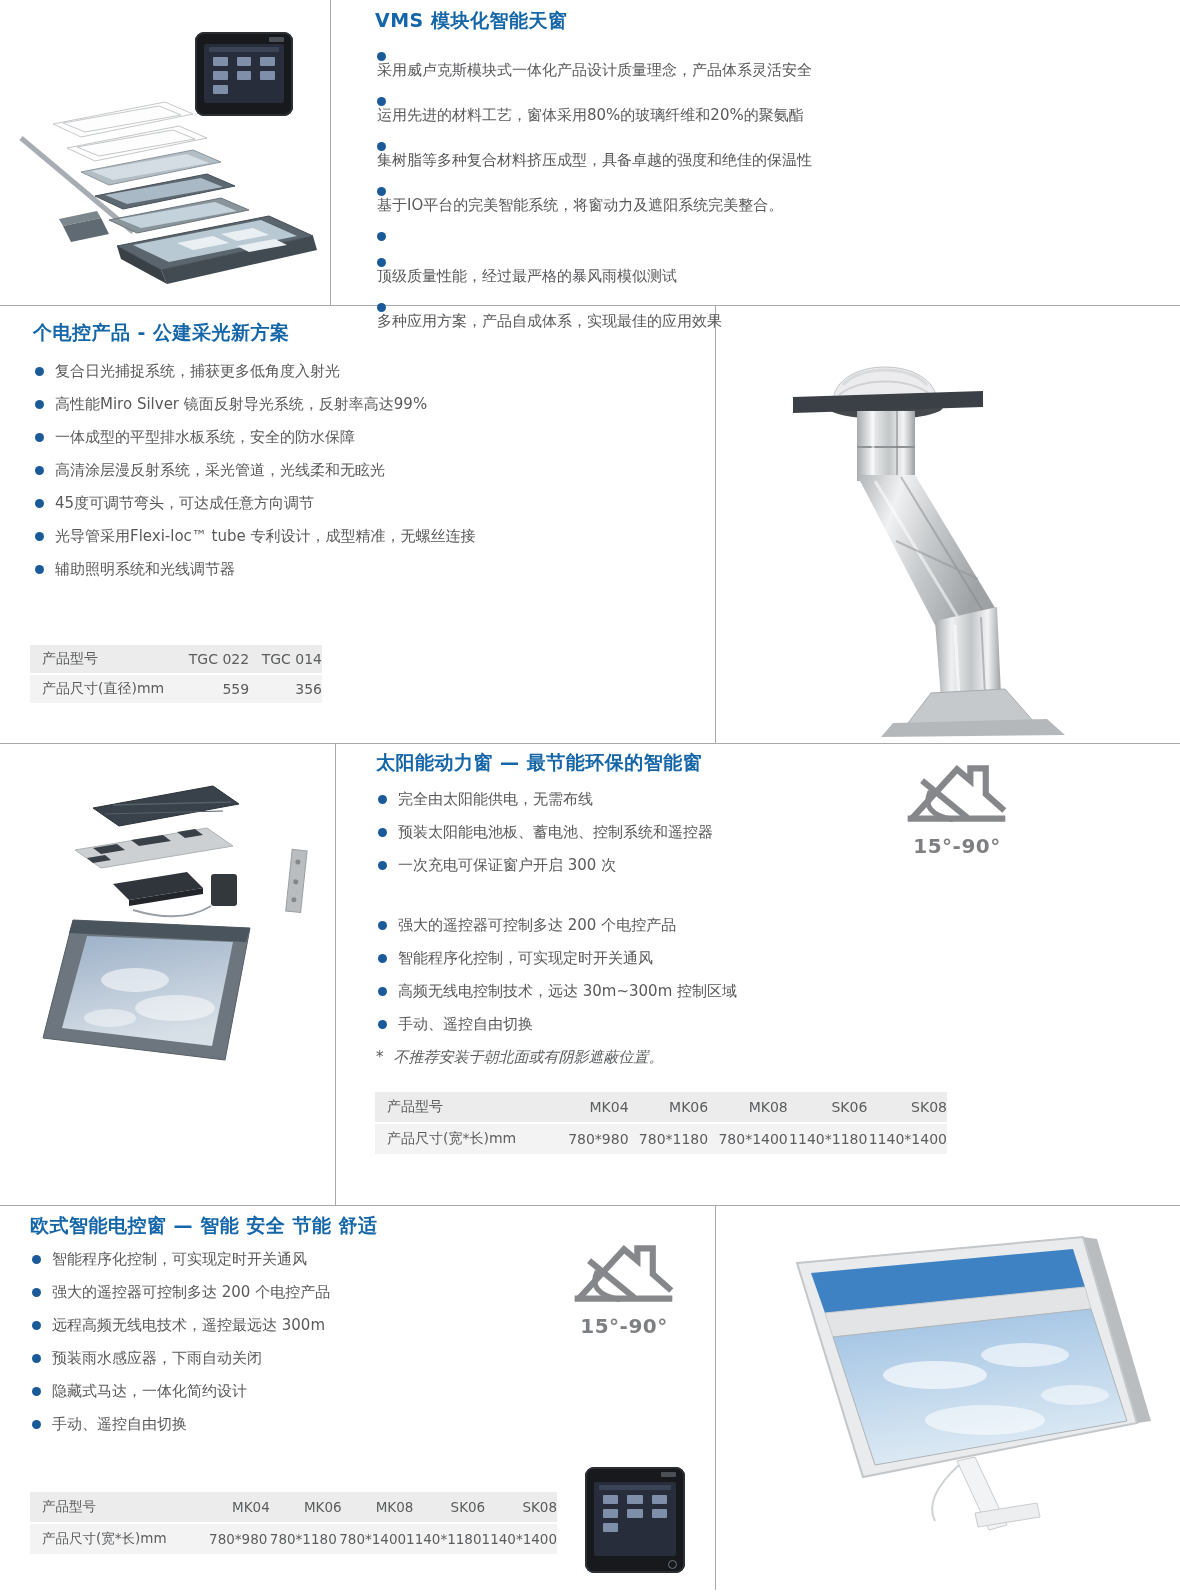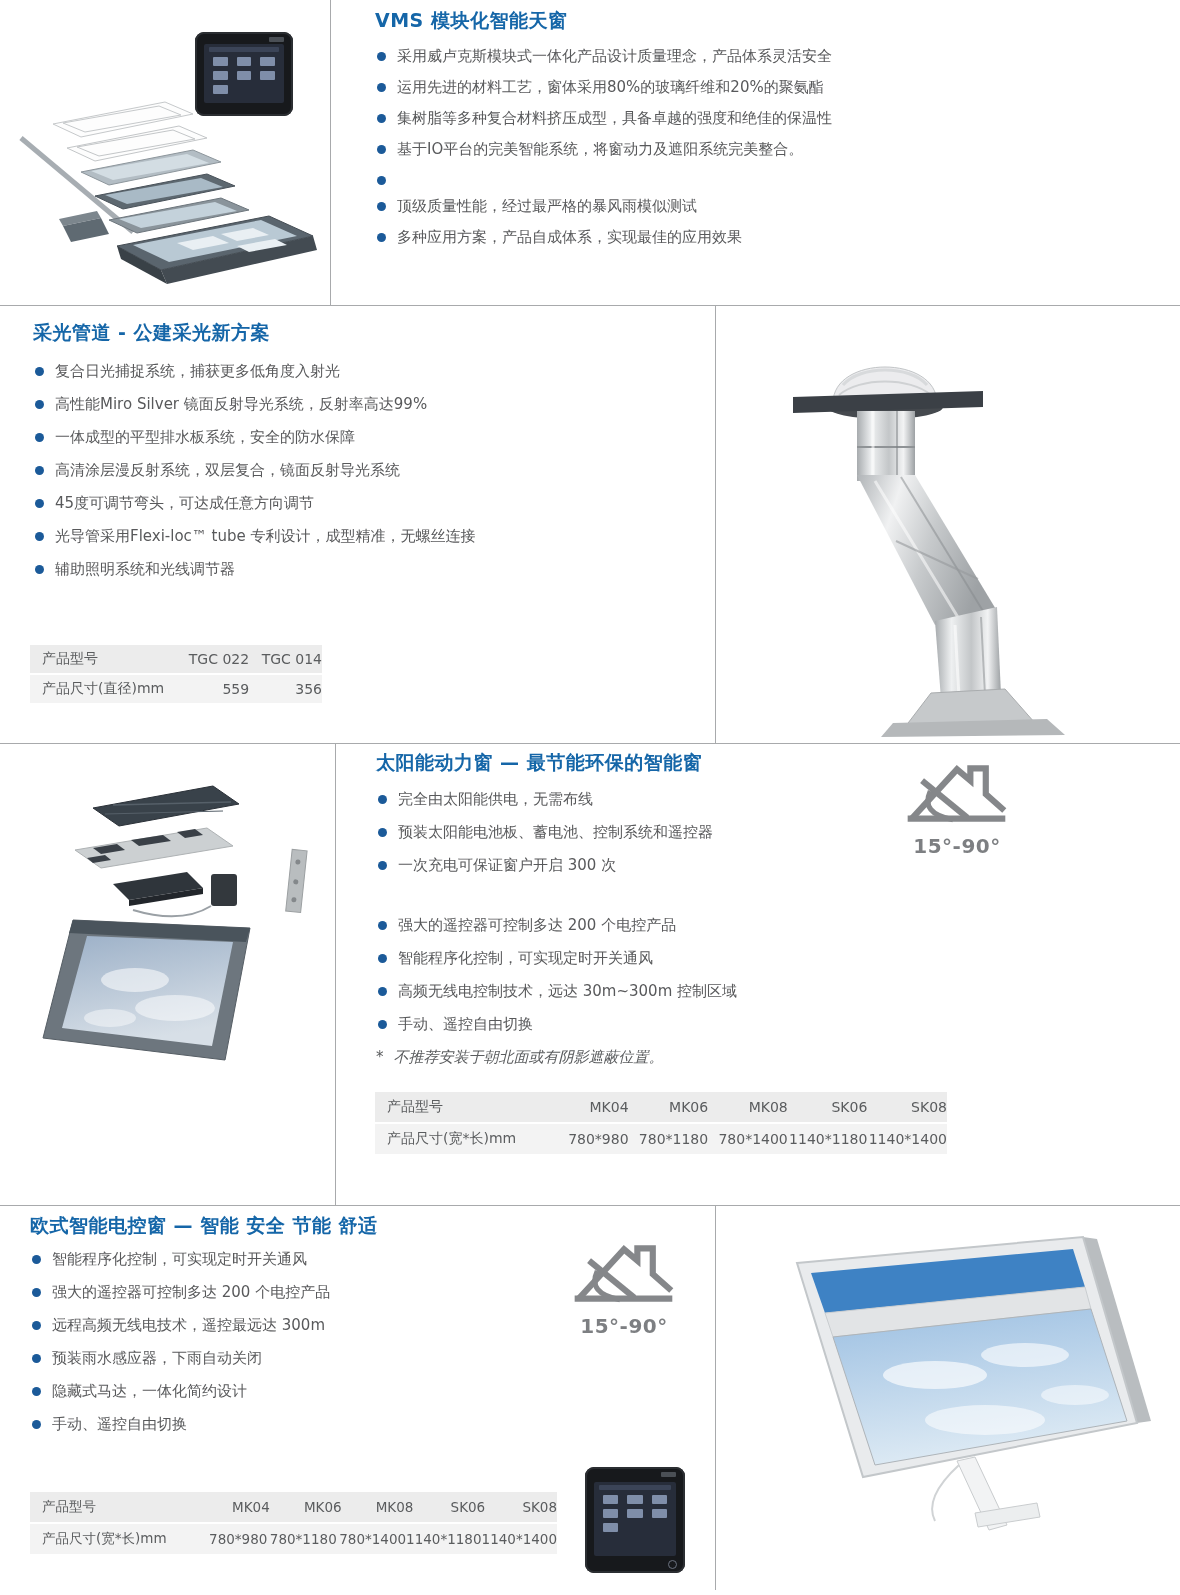--- a/index.html
+++ b/index.html
@@ -5,21 +5,21 @@
   html,body { margin:0; padding:0; background:#ffffff; }
   .page {
     position:relative; width:1180px; height:1595px; background:#ffffff;
     font-family:"DejaVu Sans","Liberation Sans",sans-serif; color:#58595b; overflow:hidden;
   }
   .abs { position:absolute; }
   .divider { position:absolute; background:#a8aaac; }
   .sec-title { position:absolute; font-size:19px; font-weight:bold; color:#1566a8; letter-spacing:0.5px; white-space:nowrap; }
   ul.bullets { position:absolute; list-style:none; margin:0; padding:0; }
   ul.bullets li { display:flex; align-items:flex-start; font-size:15px; line-height:19px; color:#58595b; }
-  ul.s1 li { margin-bottom:12px; }
+  ul.s1 li { margin-bottom:12px;flex-direction:column; }
   ul.s2 li, ul.s3 li, ul.s4 li { margin-bottom:14px; }
   .dot { width:9px; height:9px; border-radius:50%; background:#1b5a99; margin:5px 11px 0 0; flex:none; }
   .note { position:absolute; font-style:italic; font-size:15px; color:#5a5c5e; }
   .note .star { margin-right:10px; }
   .spec-table { position:absolute; font-size:14px; color:#5a5c5e; }
   .spec-row { display:flex; align-items:center; height:28px; background:#ececec; margin-bottom:2px; }
   .spec-row.alt { background:#f3f3f3; }
   .spec-label { padding-left:12px; white-space:nowrap; }
   .spec-cell { text-align:right; white-space:nowrap; }
   .t1 { width:292px; } .t1 .spec-label { width:140px; } .t1 .spec-cell { width:76px; }
@@ -125,37 +125,37 @@
     <li>
         <span class="dot"></span>
         <span>顶级质量性能，经过最严格的暴风雨模似测试</span>
       </li>
     <li>
         <span class="dot"></span>
         <span>多种应用方案，产品自成体系，实现最佳的应用效果</span>
       </li>
   </ul>
 
-  <h2 class="sec-title" style="left:33px;top:320px;margin:0;">采光管道 - 公建采光新方案</h2>
+  <h2 class="sec-title" style="left:33px;top:320px;margin:0;">个电控产品 - 公建采光新方案</h2>
   <ul class="bullets s2" style="left:35px;top:362px;width:660px;">
     <li>
         <span class="dot"></span>
         <span>复合日光捕捉系统，捕获更多低角度入射光</span>
       </li>
     <li>
         <span class="dot"></span>
         <span>高性能Miro Silver 镜面反射导光系统，反射率高达99%</span>
       </li>
     <li>
         <span class="dot"></span>
         <span>一体成型的平型排水板系统，安全的防水保障</span>
       </li>
     <li>
         <span class="dot"></span>
-        <span>高清涂层漫反射系统，双层复合，镜面反射导光系统</span>
+        <span>高清涂层漫反射系统，采光管道，光线柔和无眩光</span>
       </li>
     <li>
         <span class="dot"></span>
         <span>45度可调节弯头，可达成任意方向调节</span>
       </li>
     <li>
         <span class="dot"></span>
         <span>光导管采用Flexi-loc™ tube 专利设计，成型精准，无螺丝连接</span>
       </li>
     <li>

